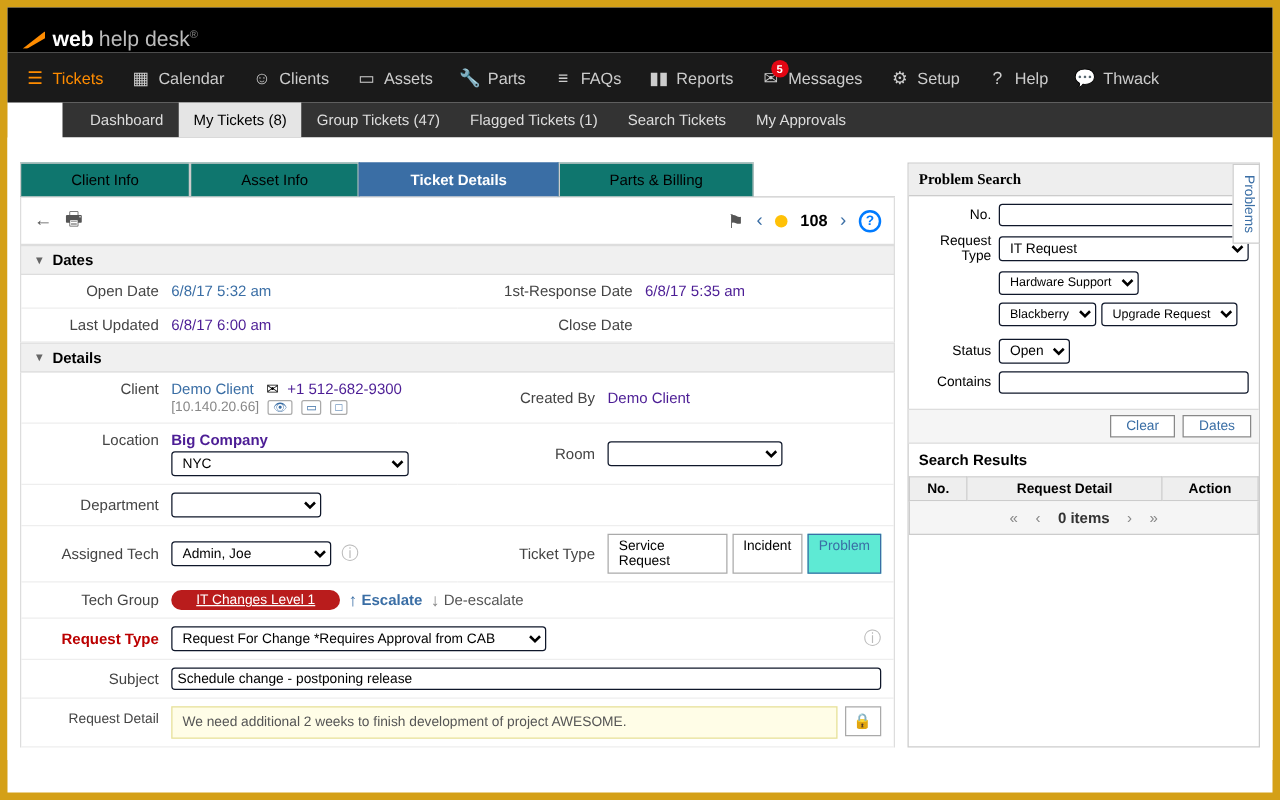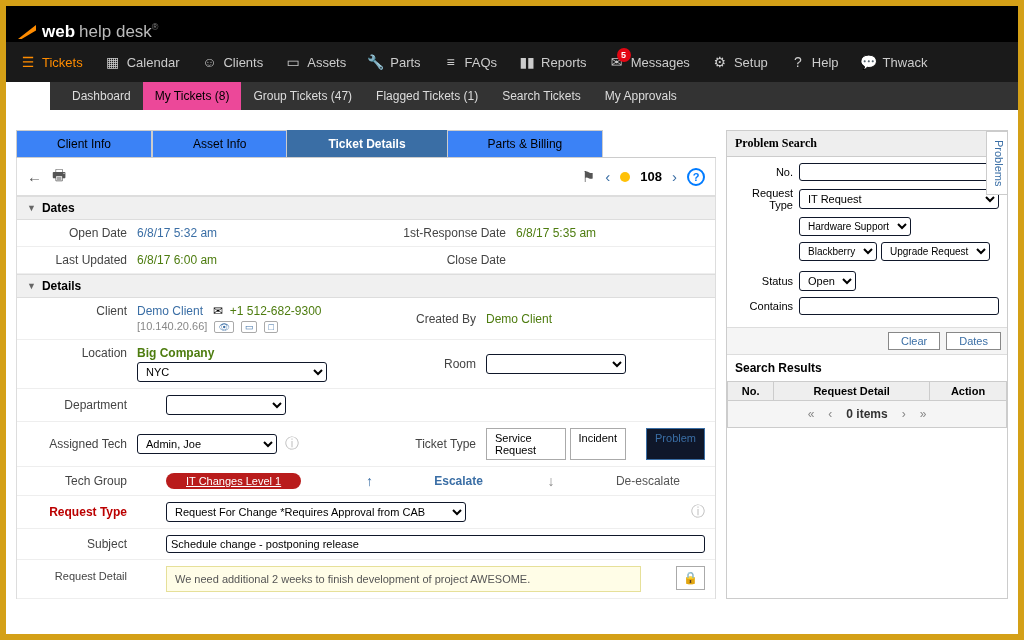--- a/index.html
+++ b/index.html
@@ -11,47 +11,47 @@
 .logo .bold { font-weight: 700; }
 .logo .light { font-weight: 300; color: #bbb; margin-left: 4px; }
 .logo .reg { font-size: 9px; vertical-align: super; color: #888; }
 .navbar { background: #1a1a1a; color: #ccc; height: 40px; display: flex; align-items: center; gap: 22px; padding: 0 14px; font-size: 13px; }
 .nav-item { display: flex; align-items: center; gap: 6px; cursor: pointer; position: relative; }
 .nav-item.active { color: #ff8c00; }
 .nav-icon { width: 16px; height: 16px; display: inline-flex; align-items: center; justify-content: center; font-size: 14px; }
 .badge { position: absolute; top: -6px; left: 8px; background: #e30613; color: #fff; border-radius: 50%; width: 14px; height: 14px; font-size: 9px; display: flex; align-items: center; justify-content: center; font-weight: bold; }
 .subnav { background: #333; height: 28px; display: flex; align-items: stretch; padding: 0 10px; font-size: 12px; color: #ddd; margin-left: 44px; }
 .subnav-item { padding: 6px 12px; cursor: pointer; display: flex; align-items: center; }
-.subnav-item.active { background: #ec4899; color: #000; }
+.subnav-item.active { background: #e5e5e5; color: #000; }
 .workspace { display: flex; padding: 20px 10px 10px 10px; gap: 10px; background: #fff; }
 .main { flex: 1; }
 .tabs { display: flex; border-bottom: 1px solid #ccc; font-size: 12px; }
-.tab { padding: 6px 40px; cursor: pointer; border: 1px solid #ccc; border-bottom: none; background: #3b82f6; }
+.tab { padding: 6px 40px; cursor: pointer; border: 1px solid #ccc; border-bottom: none; background: #0f766e; }
 .tab.active { background: #3a6ea5; color: #fff; font-weight: bold; border-color: #3a6ea5; }
 .action-row { display: flex; align-items: center; padding: 6px 10px; border: 1px solid #ddd; border-top: none; font-size: 13px; }
 .action-left { display: flex; gap: 10px; align-items: center; }
 .action-right { margin-left: auto; display: flex; gap: 10px; align-items: center; }
 .icon-btn { cursor: pointer; color: #555; font-size: 15px; }
 .ticket-num { font-weight: bold; }
 .dot-yellow { width: 10px; height: 10px; background: #ffc107; border-radius: 50%; display: inline-block; }
 .help-circle { width: 18px; height: 18px; border: 2px solid #007bff; border-radius: 50%; color: #007bff; font-size: 11px; font-weight: bold; display: inline-flex; align-items: center; justify-content: center; }
 .section-head { background: #f0f0f0; border: 1px solid #ddd; padding: 4px 10px; font-size: 12px; font-weight: bold; display: flex; align-items: center; gap: 6px; }
 .data-grid { display: grid; grid-template-columns: 1fr 1fr; border-left: 1px solid #ddd; border-right: 1px solid #ddd; font-size: 12px; }
 .data-cell { display: flex; padding: 6px 10px; border-bottom: 1px solid #eee; align-items: center; }
-.data-cell.full { grid-column: 1 / -1; gap: 29px; }
+.data-cell.full { grid-column: 1 / -1; }
 .label { width: 110px; text-align: right; color: #444; padding-right: 10px; flex-shrink: 0; }
 .label.req { color: #b00; font-weight: bold; }
 .value { color: #3a6ea5; }
-.value-plain { color: #4d7c0f; }
+.value-plain { color: #4c1d95; }
 .ip { color: #888; font-size: 11px; margin-left: 0px; margin-top: 2px; }
 .mini-icon { display: inline-block; border: 1px solid #aaa; border-radius: 2px; padding: 0 3px; font-size: 9px; color: #3a6ea5; margin-left: 4px; cursor: pointer; }
 select, input[type=text] { border: 1px solid #0f172a; border-radius: 3px; padding: 2px 4px; font-size: 11px; background: #fff; }
 .type-buttons { display: flex; gap: 4px; }
 .type-btn { border: 1px solid #aaa; padding: 3px 8px; font-size: 11px; cursor: pointer; background: #fff; }
-.type-btn.sel { border-color: #3a6ea5; color: #3a6ea5; background: #0f172a; margin-left: 16px; }
+.type-btn.sel { border-color: #3a6ea5; color: #3a6ea5; background: #5eead4; }
 .pill { background: #b91c1c; color: #fff; padding: 2px 20px; border-radius: 10px; font-size: 11px; text-decoration: underline; }
 .escalate { color: #3a6ea5; font-weight: bold; cursor: pointer; }
 .deescalate { color: #555; }
 .arrow-up { color: #3a6ea5; font-size: 14px; }
 .arrow-down { color: #888; font-size: 14px; }
 .info-i { color: #bbb; font-size: 14px; margin-left: 8px; }
 .detail-box { background: #fffde7; border: 1px solid #e6e099; padding: 6px 8px; font-size: 11px; color: #555; flex: 1; }
 .lock-btn { border: 1px solid #aaa; padding: 4px 6px; margin-left: 6px; cursor: pointer; color: #3a6ea5; }
 .right-panel { width: 282px; border: 1px solid #ccc; position: relative; font-size: 12px; }
 .side-tab { position: absolute; right: -1px; top: 0; width: 22px; background: #fff; border: 1px solid #ccc; writing-mode: vertical-rl; text-align: center; padding: 8px 2px; font-size: 11px; color: #3a6ea5; cursor: pointer; }
@@ -221,21 +221,21 @@
             <select style="width:140px"><option></option></select>
           </div>
 
         <div class="data-cell full">
             <span class="label">Department</span>
             <select style="width:120px"><option></option></select>
           </div>
 
         <div class="data-cell">
             <span class="label">Assigned Tech</span>
-            <select style="width:140px"><option>Admin, Joe</option></select>
+            <select style="width:128px"><option>Admin, Joe</option></select>
             <span class="info-i">ⓘ</span>
           </div>
         <div class="data-cell">
             <span class="label">Ticket Type</span>
           <div class="type-buttons">
             <div class="type-btn">Service Request</div>
             <div class="type-btn">Incident</div>
             <div class="type-btn sel">Problem</div>
           </div>
         </div>

